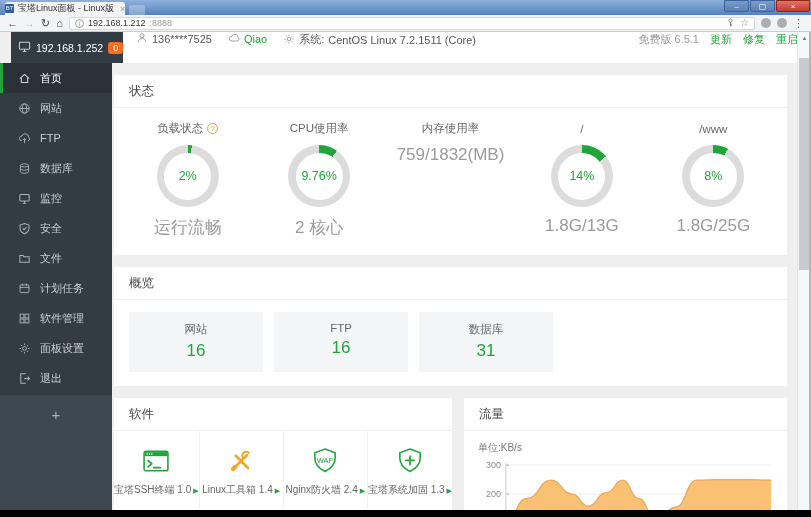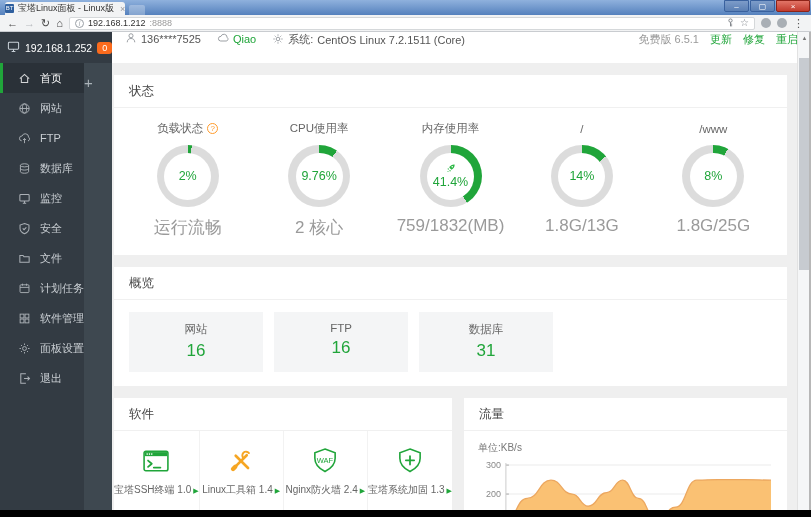--- a/index.html
+++ b/index.html
@@ -23,35 +23,35 @@
   .nav-btn.disabled { color: #b7babd; }
   .urlbox { flex: 1; display: flex; align-items: center; height: 13px; background: #fff; border: 1px solid #d5d8da; border-radius: 2px; padding: 0 5px; gap: 4px; font-size: 9px; color: #333; }
   .info-i { width: 9px; height: 9px; border: 1px solid #9aa0a6; border-radius: 50%; color: #9aa0a6; font-size: 6.5px; line-height: 8px; text-align: center; font-style: italic; flex: 0 0 9px; }
   .url-port { color: #9a9a9a; }
   .url-right { margin-left: auto; display: flex; align-items: center; gap: 5px; }
   .star { font-size: 10px; color: #7d8288; line-height: 1; cursor: pointer; }
   .ext-dot { width: 10px; height: 10px; border-radius: 50%; background: #a9afb5; cursor: pointer; }
   .menu-dots { font-size: 11px; color: #5a5a5a; cursor: pointer; line-height: 1; }
 
   
-  .topbar { height: 31px; display: flex; }
+  .topbar { height: 31px; display: flex; margin-left: 11px; }
   .tb-left { width: 112px; background: #333b43; display: flex; align-items: center; padding: 0 7px; gap: 5px; }
   .tb-left svg { width: 13px; height: 13px; color: #c9d1d8; }
   .tb-ip { color: #fff; font-size: 10.5px; }
   .tb-badge { background: #fb6b1d; color: #fff; font-size: 9px; border-radius: 3px; padding: 1px 5px; cursor: pointer; }
   .tb-right { flex: 1; background: #fff; display: flex; align-items: flex-start; padding: 0 13px; font-size: 11px; color: #555; }
   .tb-item { display: flex; align-items: center; gap: 4px; margin-right: 16px; cursor: pointer; }
   .tb-item svg { width: 12px; height: 12px; color: #8a8f94; }
   .tb-green { color: #20a53a; }
   .tb-version { margin-left: auto; color: #999; }
   .tb-link { color: #20a53a; margin-left: 11px; cursor: pointer; }
 
   
   .layout { display: flex; height: 453px; }
-  .sidebar { width: 112px; background: #3e4850; display: flex; flex-direction: row; flex: 0 0 112px; }
+  .sidebar { width: 112px; background: #3e4850; display: flex; flex-direction: column; flex: 0 0 112px; }
   .side-nav { background: #333b43; padding-bottom: 2px; }
   .side-item { display: flex; align-items: center; gap: 9px; height: 30px; padding-left: 15px; font-size: 11px; color: #c9ced3; cursor: pointer; border-left: 3px solid transparent; }
   .side-item.active { background: #2a3138; border-left-color: #20a53a; color: #fff; }
   .side-item svg { width: 13px; height: 13px; opacity: .8; display: block; }
   .side-add { text-align: center; color: #aab2b8; font-size: 15px; padding-top: 11px; cursor: pointer; }
 
   .main { flex: 1; padding: 12px 24px 0 2px; overflow: hidden; }
   .panel { background: #fff; margin-bottom: 12px; }
   .panel-h { height: 33px; line-height: 33px; padding: 0 15px; font-size: 12.5px; color: #464646; border-bottom: 1px solid #f0f0f0; }
 
@@ -304,36 +304,20 @@
        <div class="donut-in">
                   <span class="g-val">9.76%</span>
                 </div>
      </div>
      <div class="g-sub">2 核心</div>
    </div>
             <div class="gauge">
      <div class="g-title">
                 <span>内存使用率</span>
               </div>
-     <div class="donut" style="background:conic-gradient(#20a53a 41.4%, #dcdcdc 0)">
-       <div class="donut-in">
-                  <span class="g-rocket">
-                    <svg viewBox="0 0 14 14">
-                      <g fill="#2ab744">
-                        <path d="M12.2 1.8 C9.5 1.5 6.8 3 5.4 5.8 l2.8 2.8 C11 7.2 12.5 4.5 12.2 1.8 Z"></path>
-                        <path d="M5 6.6 L3 7.4 4.5 8.9 Z"></path>
-                        <path d="M7.4 9 L6.6 11 5.1 9.5 Z"></path>
-                        <path d="M3.3 10.4 c.9 -.3 1.4 .2 1.1 1.1 -.9 .3 -1.4 -.2 -1.1 -1.1 Z"></path>
-                      </g>
-                      <circle cx="9.2" cy="4.8" r="1" fill="#fff"></circle>
-                    </svg>
-                  </span>
-                  <span class="g-val">41.4%</span>
-                </div>
-     </div>
      <div class="g-sub">759/1832(MB)</div>
    </div>
             <div class="gauge">
      <div class="g-title">
                 <span>/</span>
               </div>
      <div class="donut" style="background:conic-gradient(#20a53a 14%, #dcdcdc 0)">
        <div class="donut-in">
                   <span class="g-val">14%</span>
                 </div>

